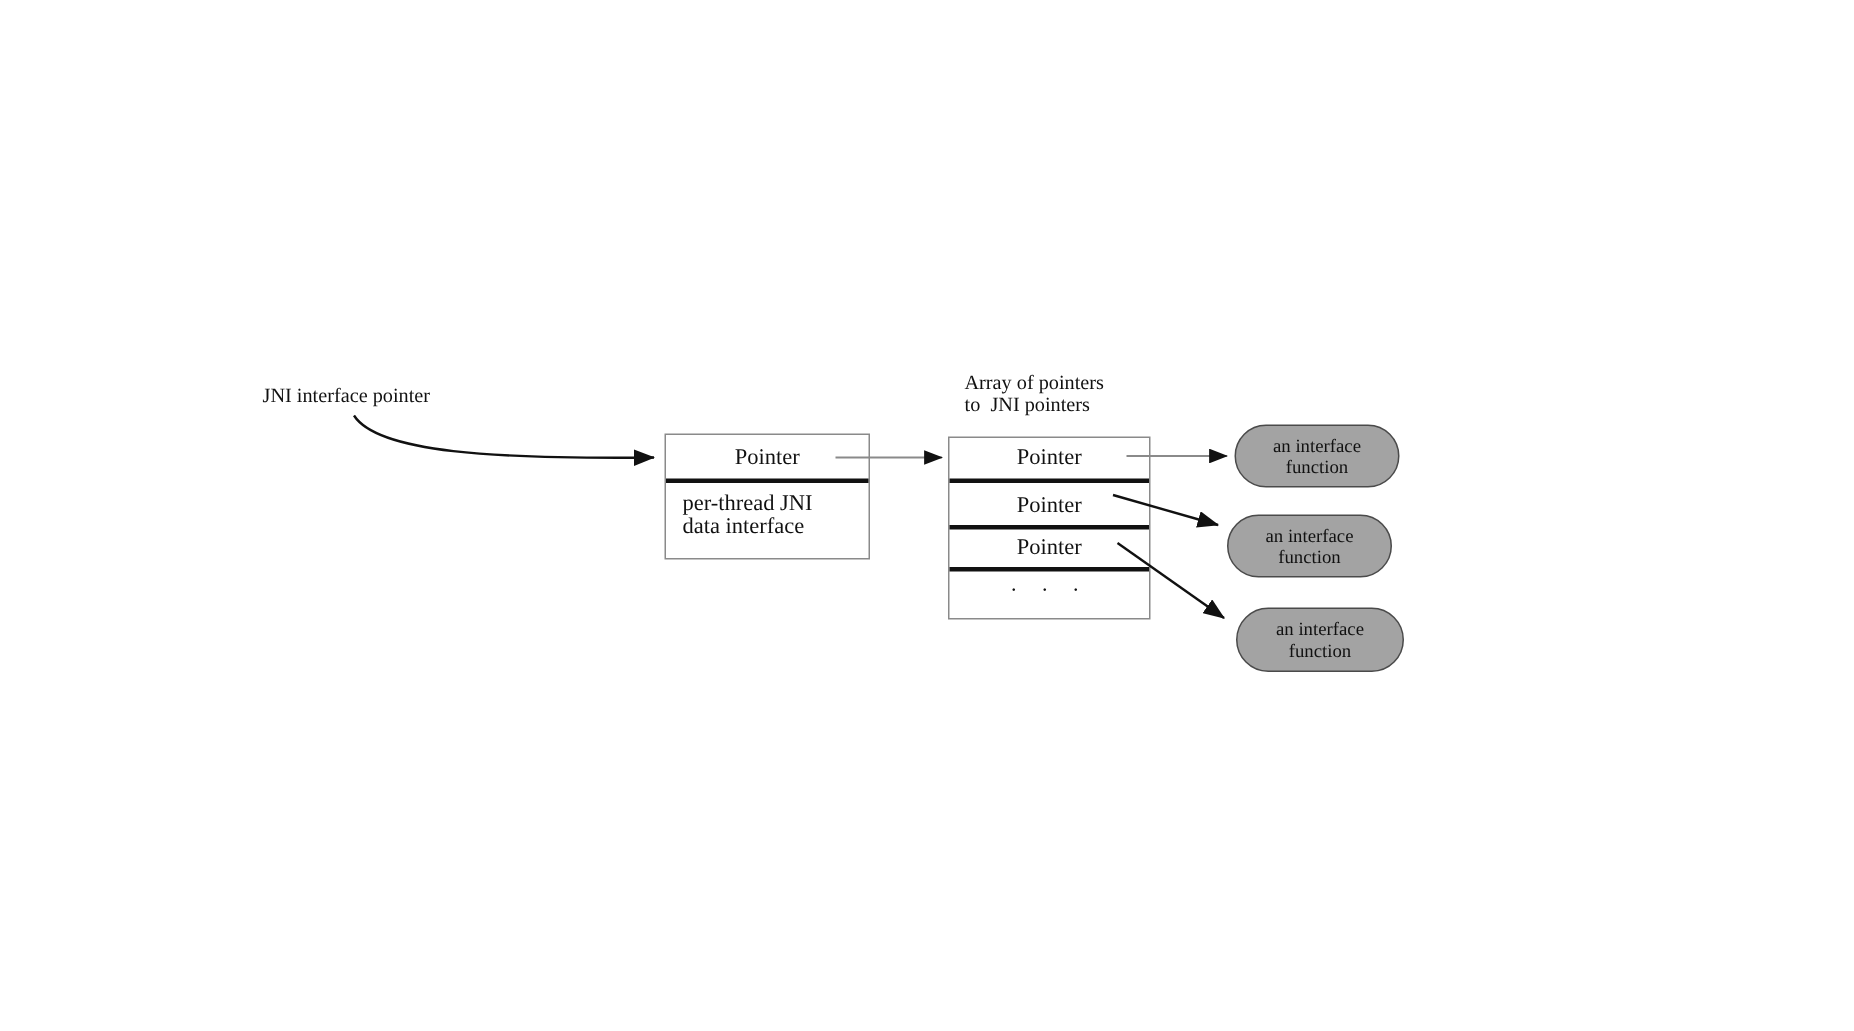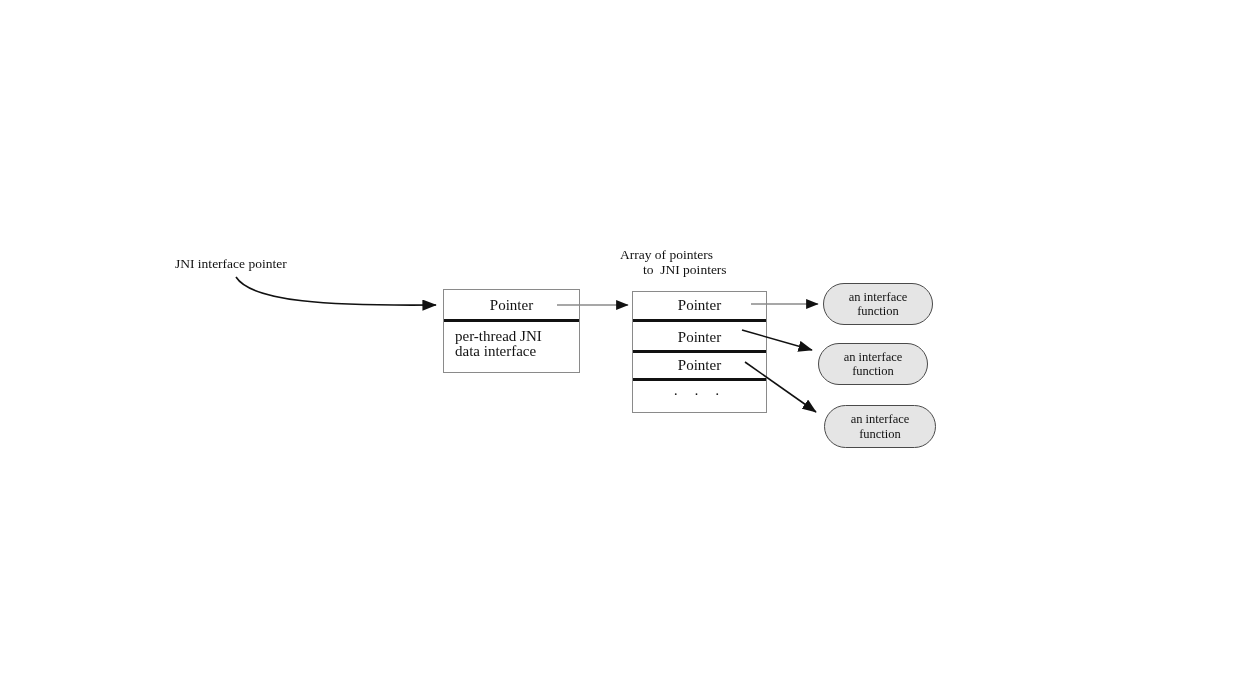--- a/index.html
+++ b/index.html
@@ -42,41 +42,41 @@
     background:#111;
     height:2.5px;
   }
   .ctr{text-align:center;}
   .lft{text-align:left;}
 
   
   .oval{
     position:absolute;
     border:1.5px solid #4a4a4a;
-    background:#e5e5e5;
+    background:#a3a3a3;
     box-sizing:border-box;
     display:flex;
     align-items:center;
     justify-content:center;
     text-align:center;
     font-size:12.5px;
     line-height:14.5px;
     color:#111;
   }
 
   svg.overlay{position:absolute;left:0;top:0;width:1236px;height:687px;pointer-events:none;}
 </style>
 </head>
 <body>
 
 <div id="stage">
 
   <div class="lbl" style="left:175px;top:256px;">JNI interface pointer</div>
 
-  <div class="lbl" style="left:620px;top:247px;">Array of pointers</div>
+  <div class="lbl" style="left:643px;top:247px;">Array of pointers</div>
   <div class="lbl" style="left:643px;top:262px;">to  JNI pointers</div>
 
   <div class="sbox" style="left:443px;top:289px;width:137px;height:84px;">
     <div class="srow ctr" style="top:8px;height:16px;">Pointer</div>
     <div class="thickline" style="left:0;right:0;top:29px;"></div>
     <div class="srow lft" style="top:39px;left:11px;height:16px;">per-thread JNI</div>
     <div class="srow lft" style="top:54px;left:11px;height:16px;">data interface</div>
   </div>
 
   <div class="sbox" style="left:632px;top:291px;width:135px;height:122px;">

